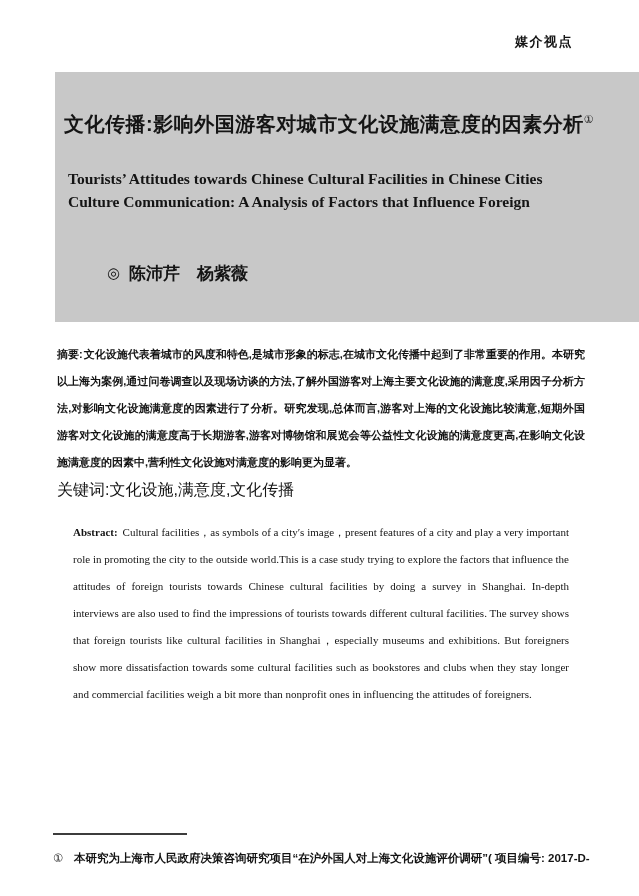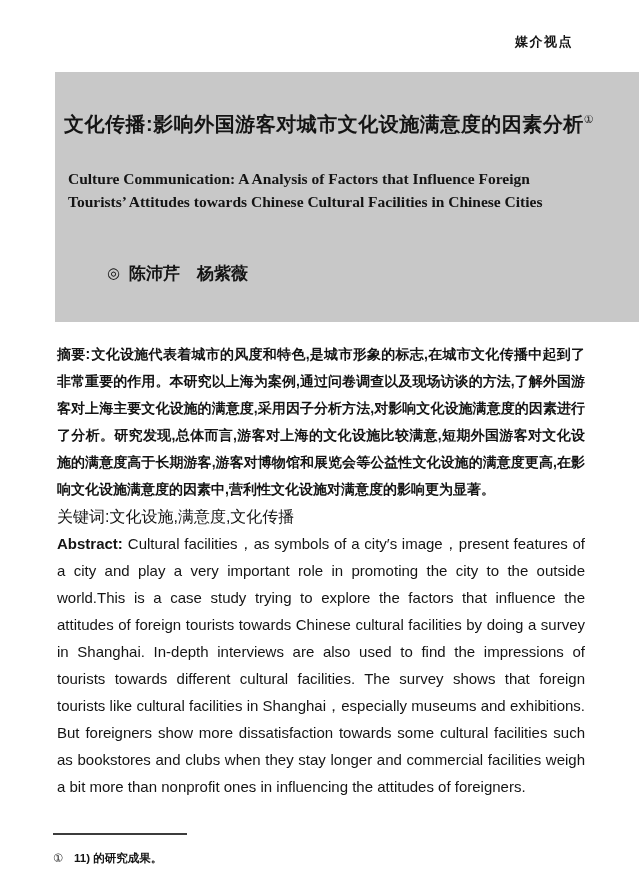--- a/index.html
+++ b/index.html
@@ -74,36 +74,36 @@
     line-height: 20px;
   }
 
   .body-block {
     position: absolute;
     left: 57px; top: 341px;
     width: 528px;
   }
   .zh-abstract {
     margin: 0;
-    font-size: 14px;
+    font-size: 11px;
     font-weight: bold;
     line-height: 27px;
     text-align: justify;
   }
   .zh-abstract .label { margin-right: 1px; }
   .keywords {
     margin: 0;
     font-size: 16px;
     font-weight: normal;
     line-height: 27px;
   }
   .en-abstract {
-    margin: 0;
-    font-family: Liberation Sans, sans-serif;
-    font-size: 15px;
+    margin: 16px;
+    font-family: Liberation Serif, serif;
+    font-size: 11px;
     line-height: 27px;
     text-align: justify;
   }
   .en-abstract .label {
     font-weight: bold;
     margin-right: 5px;
   }
 
   .footnote {
     position: absolute;
@@ -132,22 +132,22 @@
 <body>
 
 <div class="header-label">媒介视点</div>
 
 <div class="banner" style="background: rgb(200, 200, 200);">
   <div class="title-zh">
     <span>文化传播:影响外国游客对城市文化设施满意度的因素分析</span><sup>①</sup>
   </div>
 
   <div class="title-en">
+    <div class="title-en-line">Tourists’ Attitudes towards Chinese Cultural Facilities in Chinese Cities</div>
     <div class="title-en-line">Culture Communication: A Analysis of Factors that Influence Foreign</div>
-    <div class="title-en-line">Tourists’ Attitudes towards Chinese Cultural Facilities in Chinese Cities</div>
   </div>
 
   <div class="authors-zh">
     <span class="author-marker">◎</span><span>陈沛芹　杨紫薇</span>
   </div>
 
 </div>
 
 <div class="body-block">
   <p class="zh-abstract">
@@ -161,16 +161,16 @@
   <p class="en-abstract">
     <span class="label">Abstract:</span><span>Cultural facilities，as symbols of a city′s image，present features of a city and play a very important role in promoting the city to the outside world.This is a case study trying to explore the factors that influence the attitudes of foreign tourists towards Chinese cultural facilities by doing a survey in Shanghai. In-depth interviews are also used to find the impressions of tourists towards different cultural facilities. The survey shows that foreign tourists like cultural facilities in Shanghai，especially museums and exhibitions. But foreigners show more dissatisfaction towards some cultural facilities such as bookstores and clubs when they stay longer and commercial facilities weigh a bit more than nonprofit ones in influencing the attitudes of foreigners.</span>
   </p>
 </div>
 
 <div class="footnote">
   <div class="footnote-rule"></div>
   <div class="footnote-body">
     <div class="footnote-marker">①</div>
     <div>
-      <div class="footnote-line">11) 的研究成果。</div>
+      <div class="footnote-line">本研究为上海市人民政府决策咨询研究项目“在沪外国人对上海文化设施评价调研”( 项目编号: 2017-D-</div>
     </div>
   </div>
 </div>
 
 </body></html>

